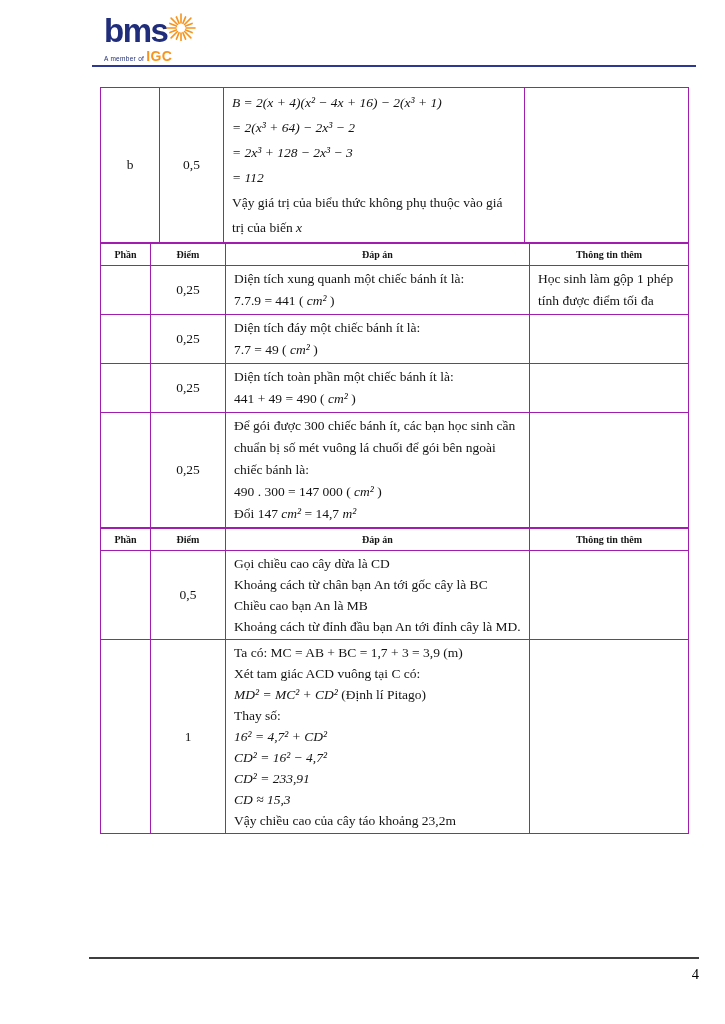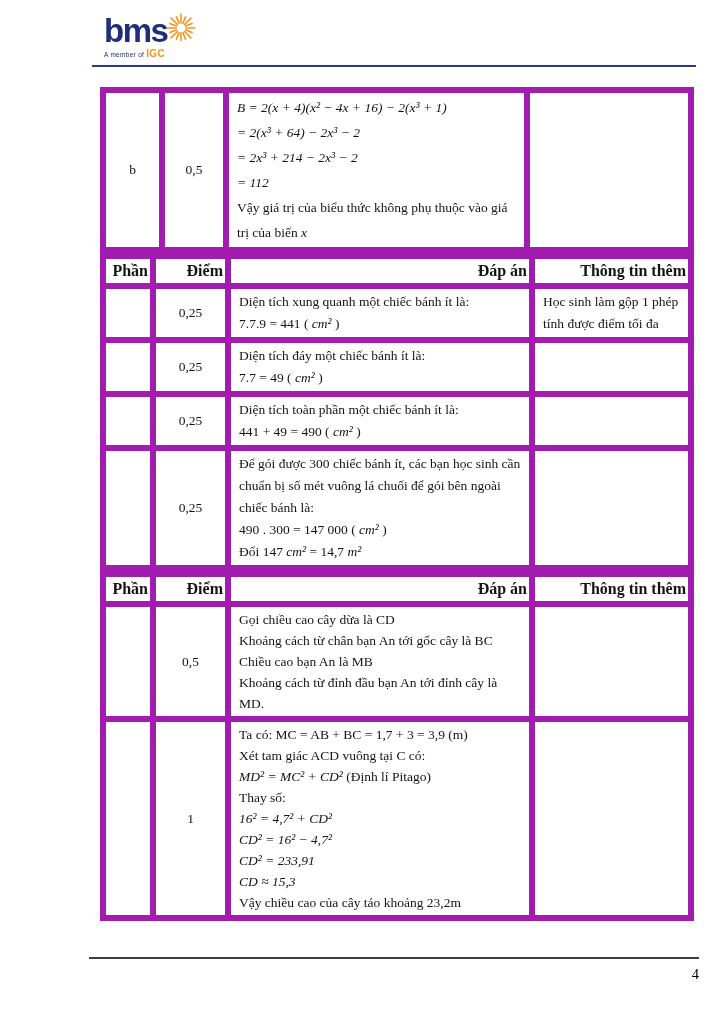--- a/index.html
+++ b/index.html
@@ -27,37 +27,37 @@
   }
   .sunburst { position: absolute; left: 58px; top: -11px; }
   .logo-tagline {
     margin-top: 1px;
     font-family: "Liberation Sans", "DejaVu Sans", sans-serif;
     font-size: 6.5px;
     letter-spacing: 0.3px;
     color: #1f2d7a;
     white-space: nowrap;
   }
-  .logo-tagline .igc { font-size: 10px; font-weight: bold; color: #f7941d; }
+  .logo-tagline .igc { font-size: 14px; font-weight: bold; color: #f7941d; }
   .header-rule {
     position: absolute; left: 60px; top: 65px;
     width: 604px; height: 2px; background: #2b3990;
   }
 
   
   .content { position: absolute; left: 68px; top: 87px; width: 588px; }
 
   h2.section-title { font-size: 15px; font-weight: bold; color: #000; }
   .title-cau4 { margin-top: 30px; margin-bottom: 9px; }
   .title-cau5 { margin-top: 21px; margin-bottom: 9px; }
 
   table.grid { border-collapse: collapse; width: 588px; table-layout: fixed; }
-  .grid th, .grid td { border: 6px solid #a21caf; }
+  .grid th, .grid td { border: 1px solid #a21caf; }
   .grid th {
-    font-size: 16px; font-weight: bold; text-align: right;
+    font-size: 10px; font-weight: bold; text-align: center;
     padding: 3px 2px; height: 22px;
   }
   .grid td { font-size: 13.5px; vertical-align: top; padding: 2px 8px; }
   .grid td.part, .grid td.score {
     text-align: center; vertical-align: middle; padding: 2px 2px;
   }
   .line { line-height: 22px; }
   .cont-table .line { line-height: 25px; }
   .cau5-table .line { line-height: 21px; }
   .math { font-style: italic; }
@@ -112,21 +112,21 @@
           <col style="width:301px">
           <col style="width:164px">
         </colgroup>
       <tbody>
           <tr>
             <td class="part">b</td>
             <td class="score">0,5</td>
             <td class="answer">
               <div class="line"><span class="math">B = 2(x + 4)(x² − 4x + 16) − 2(x³ + 1)</span></div>
               <div class="line"><span class="math">= 2(x³ + 64) − 2x³ − 2</span></div>
-              <div class="line"><span class="math">= 2x³ + 214 − 2x³ − 2</span></div>
+              <div class="line"><span class="math">= 2x³ + 128 − 2x³ − 3</span></div>
               <div class="line"><span class="math">= 112</span></div>
               <div class="line"><span class="plain">Vậy giá trị của biểu thức không phụ thuộc vào giá trị của biến </span><span class="math">x</span></div>
             </td>
             <td class="info"></td>
           </tr>
         </tbody>
     </table>
 
 
     <table class="grid cau4-table">

